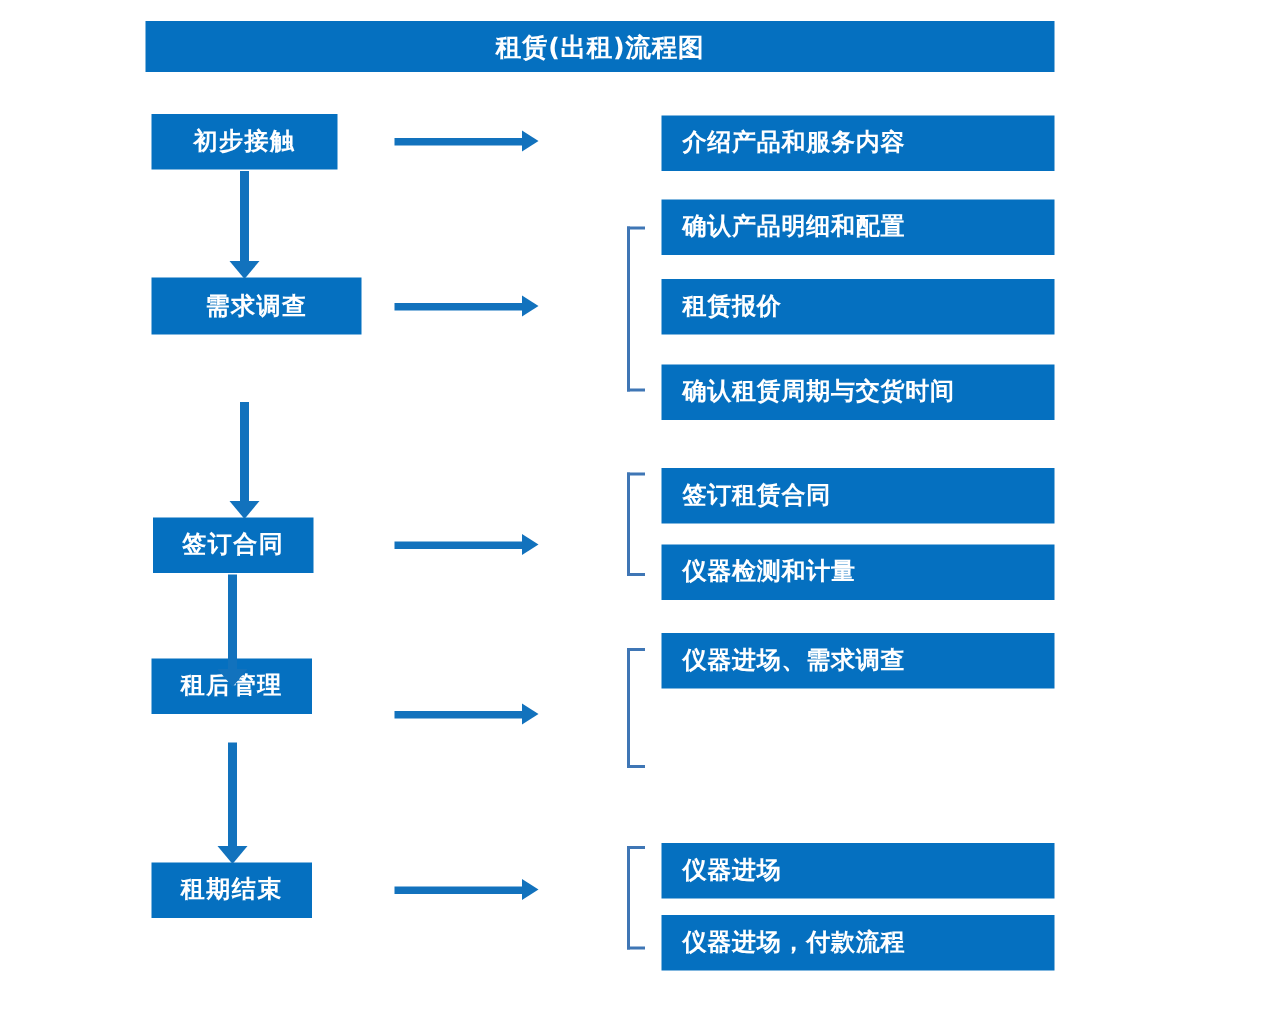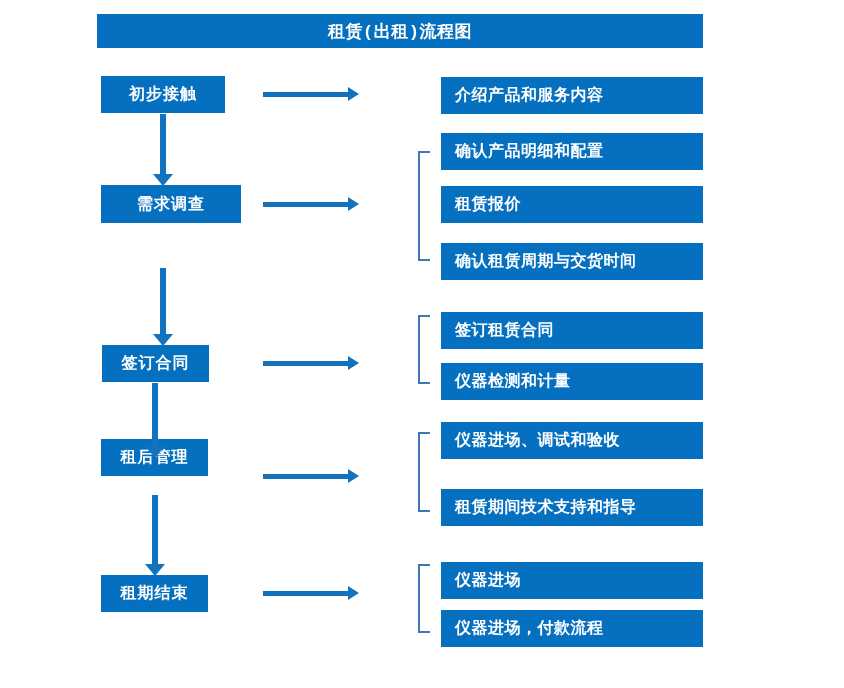--- a/index.html
+++ b/index.html
@@ -27,21 +27,20 @@
     width: 606px;
     height: 34px;
     background: #0570c0;
     color: #ffffff;
     font-size: 17px;
     font-weight: bold;
     display: flex;
     align-items: center;
     justify-content: center;
     letter-spacing: 0.5px;
-    font-family: Liberation Mono, monospace;
   }
 
   
   .stage-box {
     position: absolute;
     background: #0570c0;
     color: #ffffff;
     font-size: 16px;
     font-weight: bold;
     display: flex;
@@ -195,21 +194,20 @@
   <div class="detail-box" style="top:133px;">确认产品明细和配置</div>
 
   <div class="detail-box" style="top:186px;">租赁报价</div>
 
   <div class="detail-box" style="top:243px;">确认租赁周期与交货时间</div>
 
   <div class="detail-box" style="top:312px;">签订租赁合同</div>
 
   <div class="detail-box" style="top:363px;">仪器检测和计量</div>
 
-  <div class="detail-box" style="top:422px;">仪器进场、调试和验收</div>
-
-  <div class="detail-box" style="top:489px;">租赁期间技术支持和指导</div>
+  <div class="detail-box" style="top:422px;">仪器进场、需求调查</div>
+
 
   <div class="detail-box" style="top:562px;">仪器进场</div>
 
   <div class="detail-box" style="top:610px;">仪器进场，付款流程</div>
 
 </div>
 
 </body></html>

